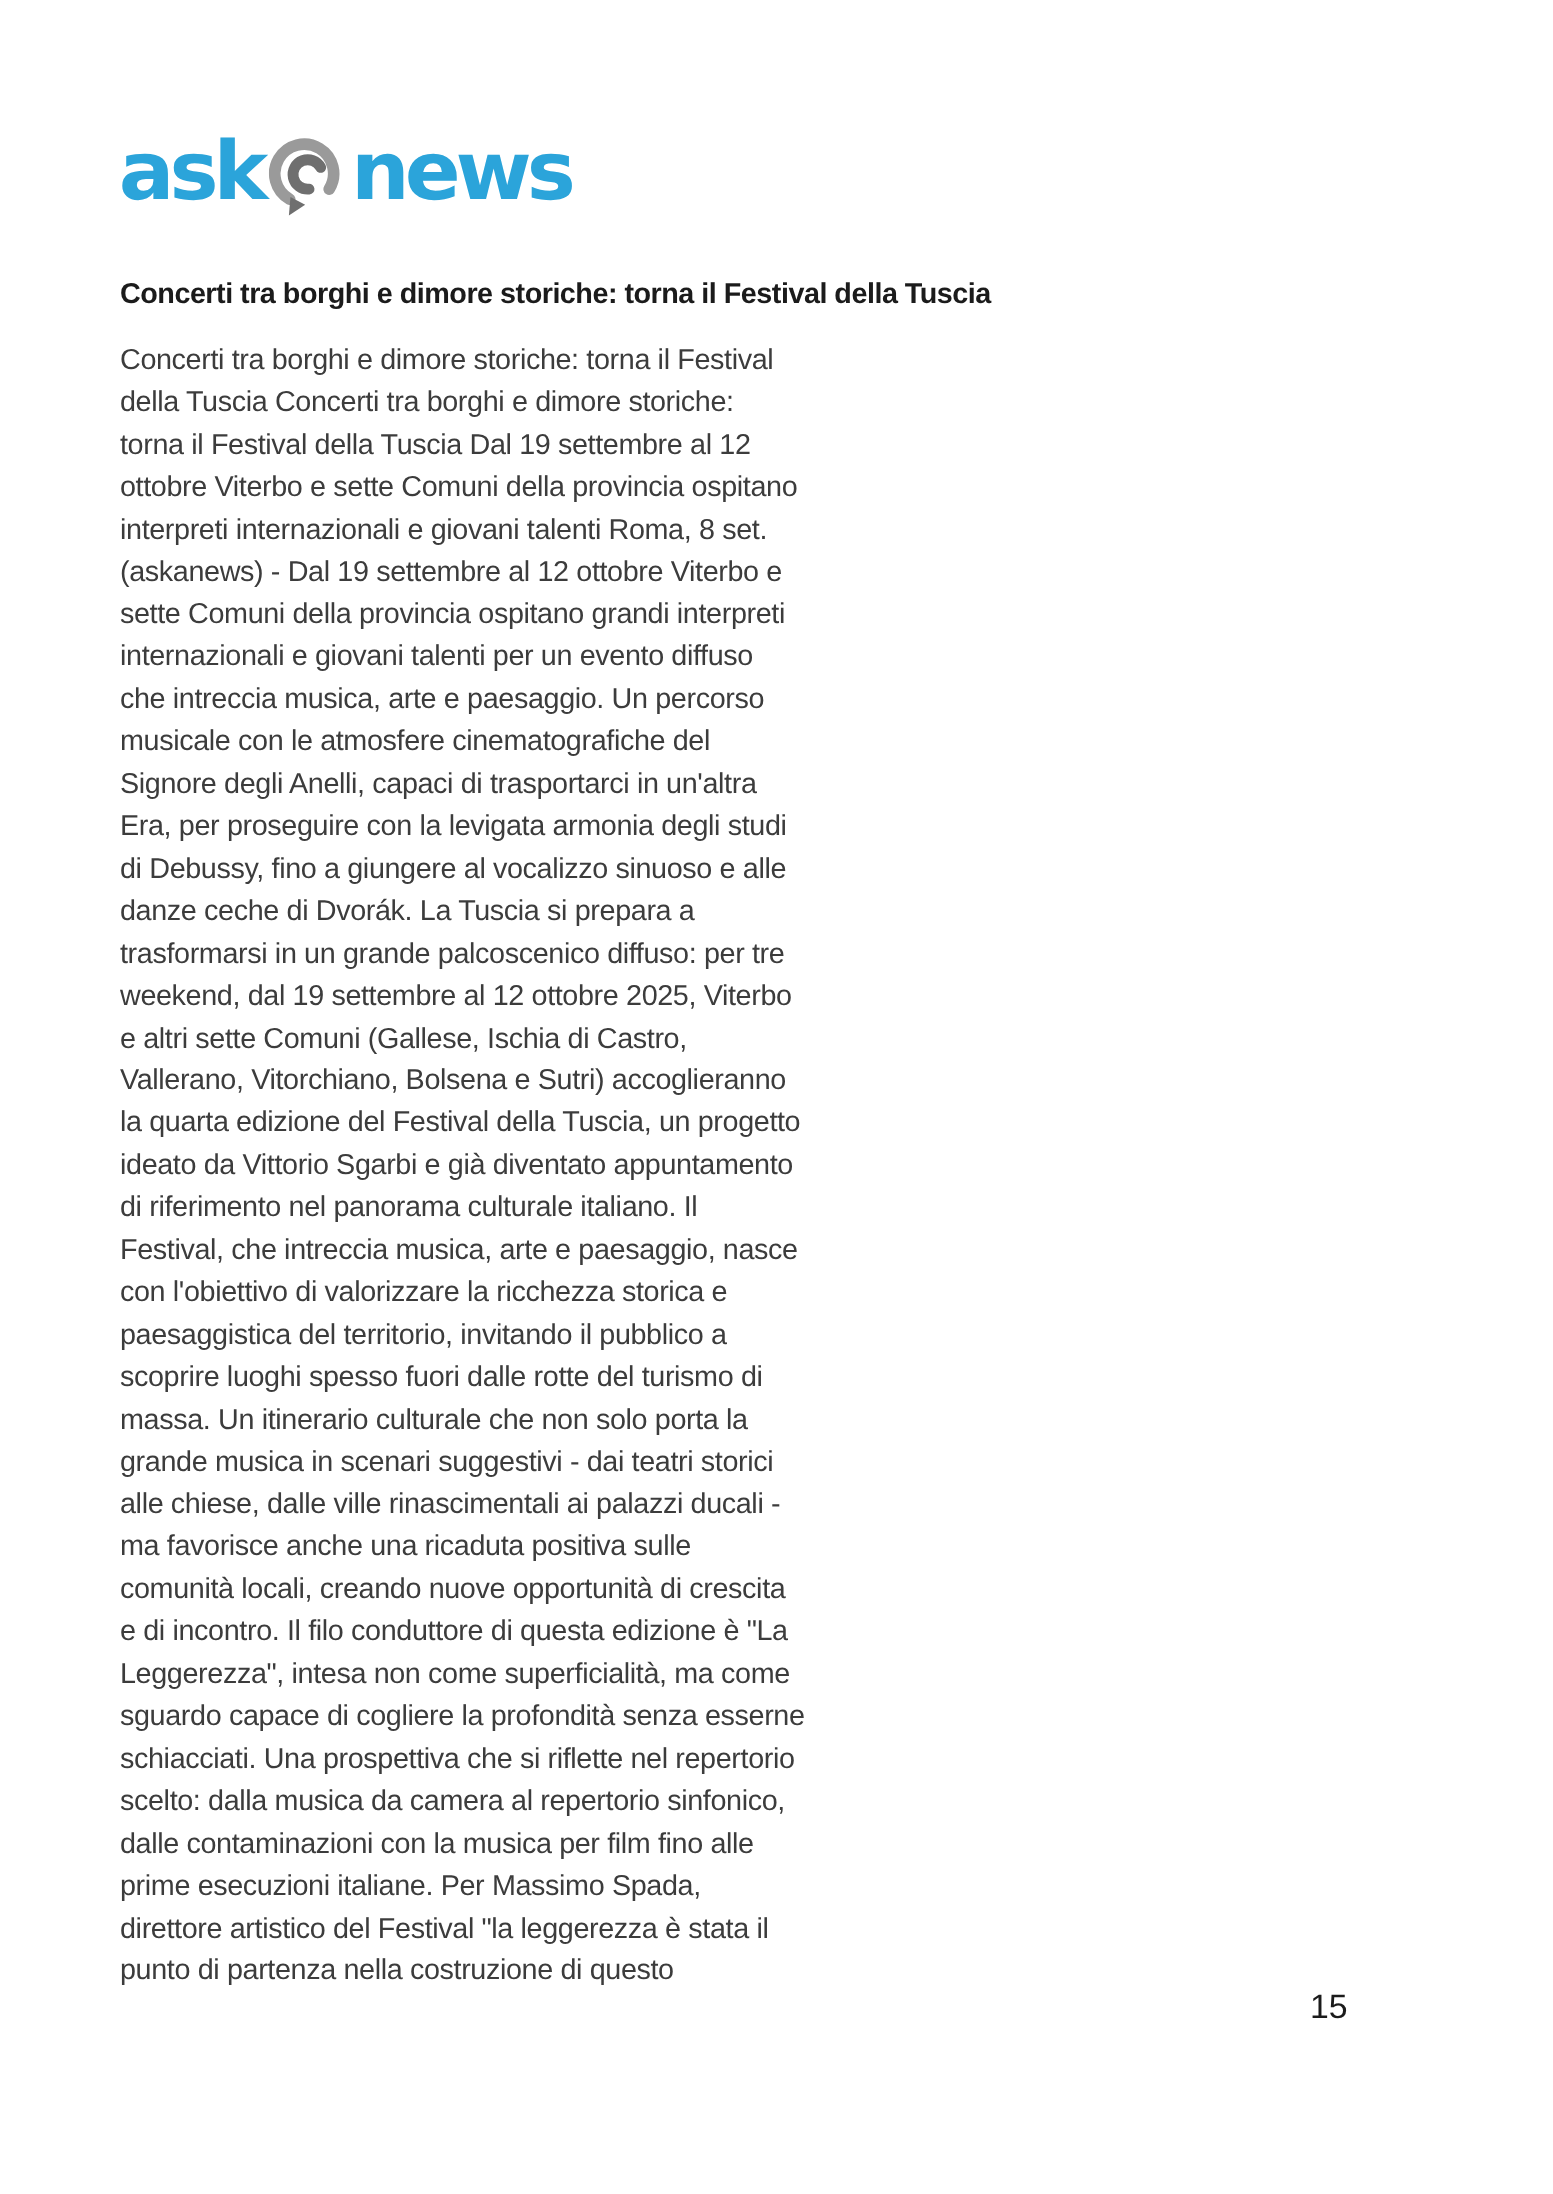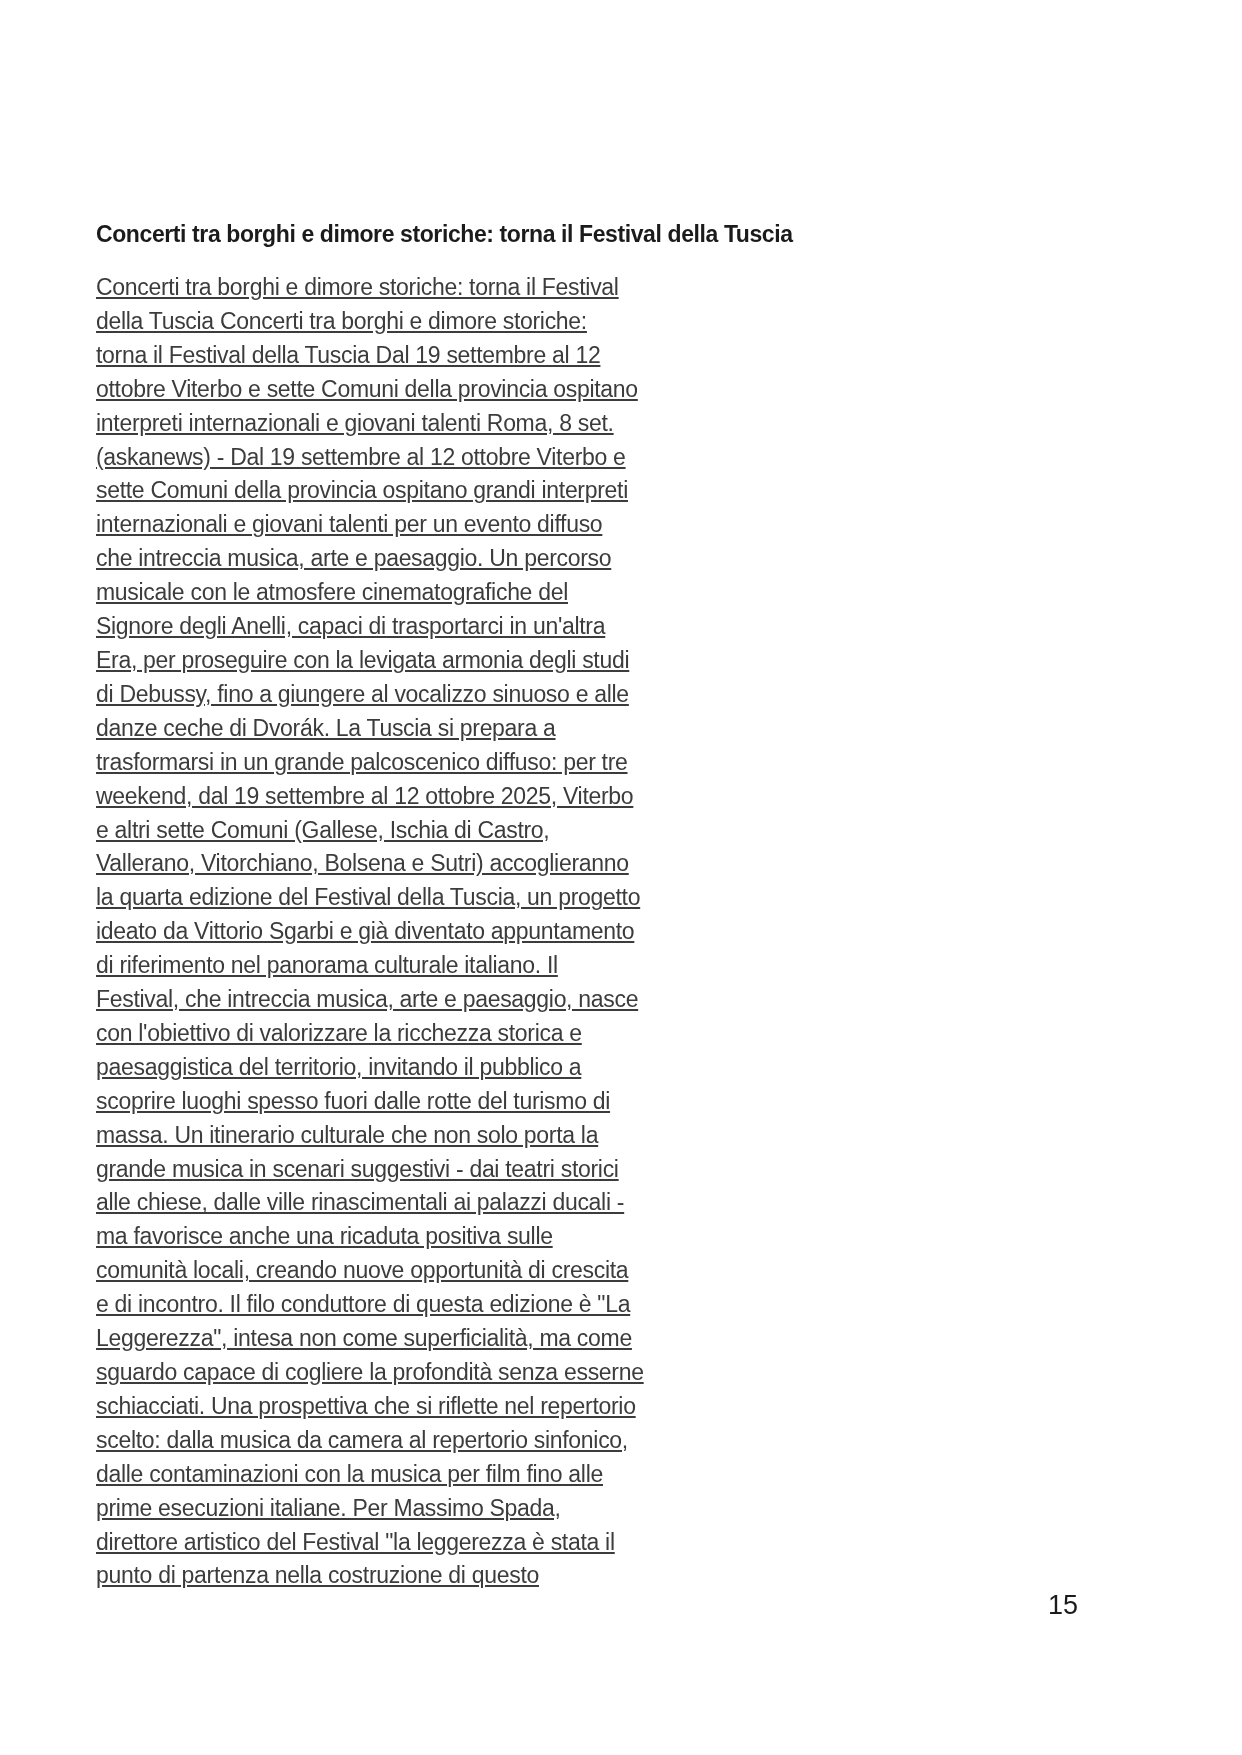--- a/index.html
+++ b/index.html
@@ -62,38 +62,49 @@
   .body-text {
     position: absolute;
     left: 96px;
     top: 271px;
     width: 720px;
     font-size: 23px;
     line-height: 33.9px;
     letter-spacing: -0.3px;
     color: #3c3c3c;
     white-space: pre;
-    text-decoration: underline;
   }
 
   
   .page-number {
     position: absolute;
     left: 1048px;
     top: 1591px;
     font-size: 27px;
     line-height: 28px;
     color: #1b1b1b;
   }
 </style>
 </head>
 <body>
 
 <div class="page">
 
+  <div class="logo">
+    <span class="logo-text">ask</span>
+    <svg class="logo-symbol" viewBox="0 0 100 110" aria-hidden="true">
+
+      <path d="M 27 83 A 38 38 0 1 1 78 70" fill="none" stroke-width="15" stroke-linecap="round" stroke="#9A9A9A"></path>
+
+      <path d="M 67 42 A 19 19 0 1 0 52 70" fill="none" stroke-width="14" stroke-linecap="round" stroke="#6F6F6F"></path>
+
+      <polygon points="28,80 47,90 26,104" fill="#6F6F6F"></polygon>
+    </svg>
+    <span class="logo-text">news</span>
+  </div>
 
   <div class="headline">Concerti tra borghi e dimore storiche: torna il Festival della Tuscia</div>
 
   <div class="body-text">Concerti tra borghi e dimore storiche: torna il Festival
 della Tuscia Concerti tra borghi e dimore storiche:
 torna il Festival della Tuscia Dal 19 settembre al 12
 ottobre Viterbo e sette Comuni della provincia ospitano
 interpreti internazionali e giovani talenti Roma, 8 set.
 (askanews) - Dal 19 settembre al 12 ottobre Viterbo e
 sette Comuni della provincia ospitano grandi interpreti

